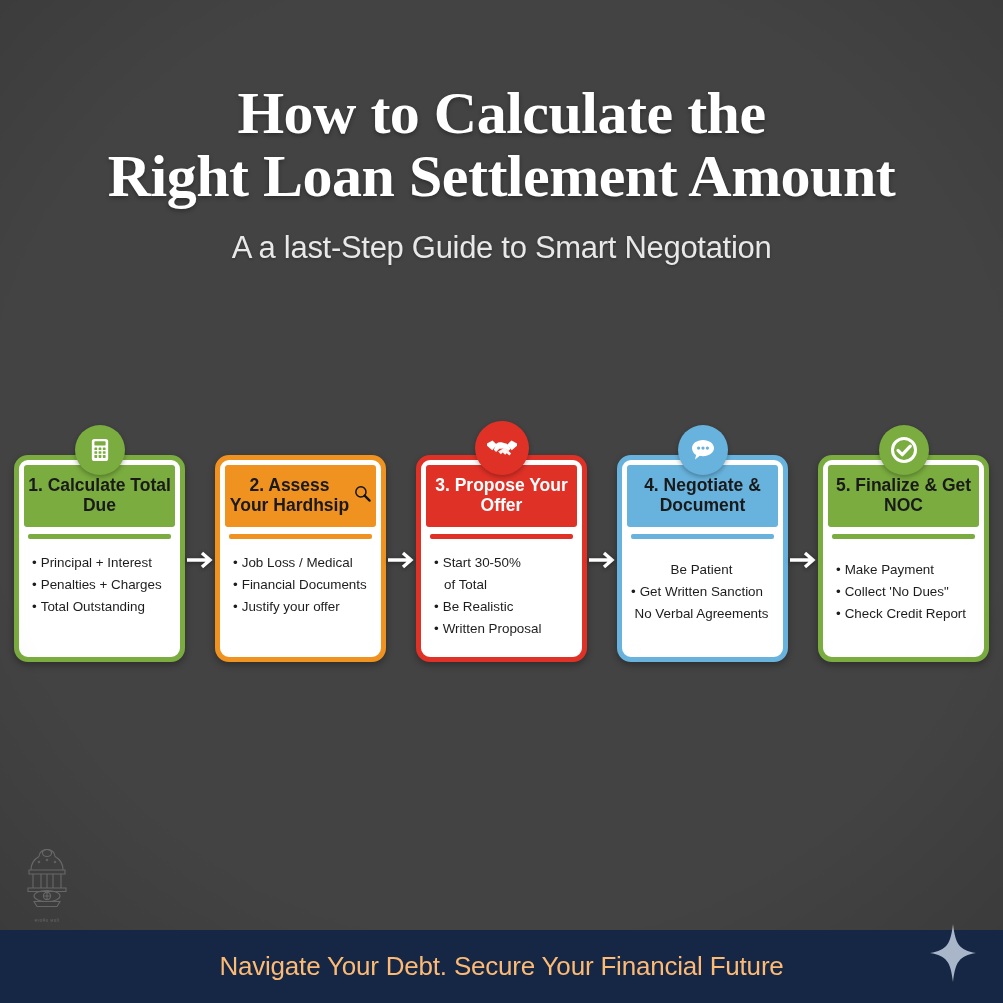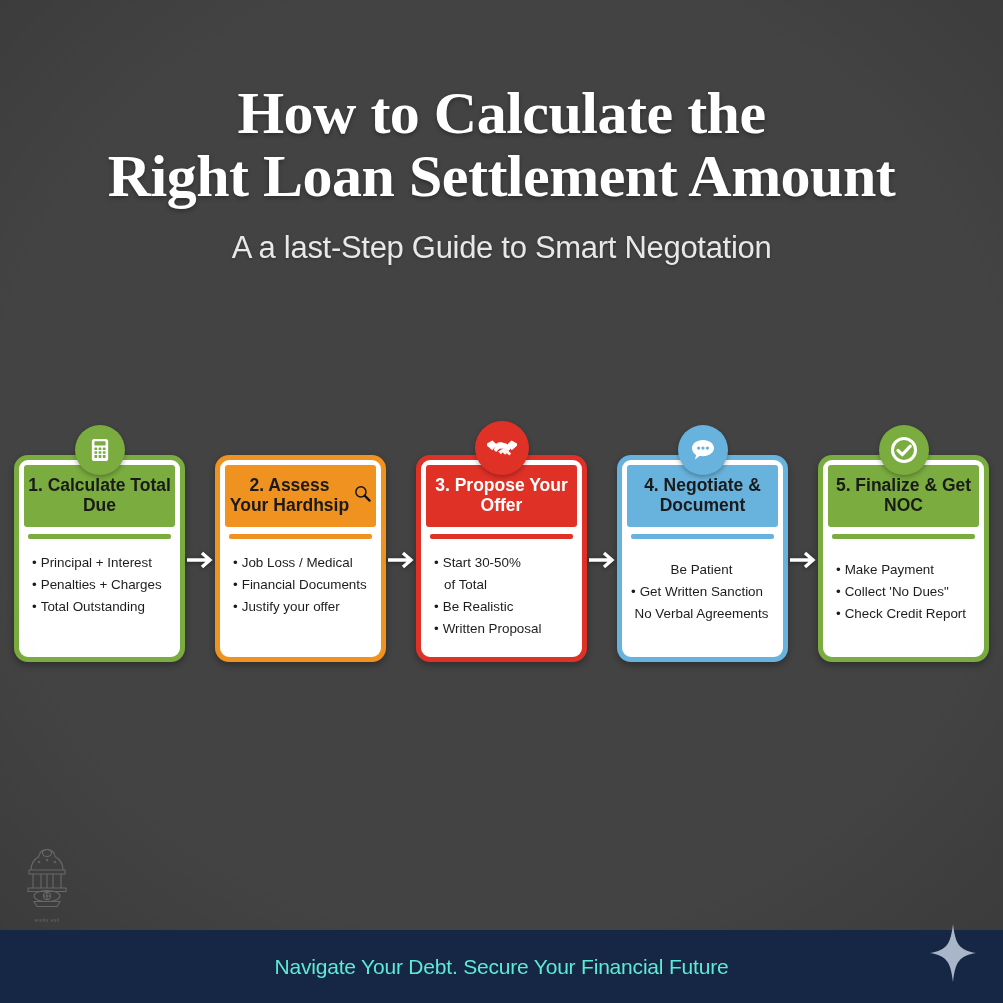--- a/index.html
+++ b/index.html
@@ -193,22 +193,22 @@
     bottom: 0;
     width: 100%;
     height: 73px;
     background: #152744;
     display: flex;
     align-items: center;
     justify-content: center;
     z-index: 7;
   }
   .footer-text {
-    color: #5eead4;
-    font-size: 21px;
+    color: #fdba74;
+    font-size: 26px;
     letter-spacing: -0.2px;
   }
   .sparkle {
     position: absolute;
     right: 24px;
     top: -8px;
     width: 52px;
     height: 62px;
   }
   .sparkle svg { display: block; }

